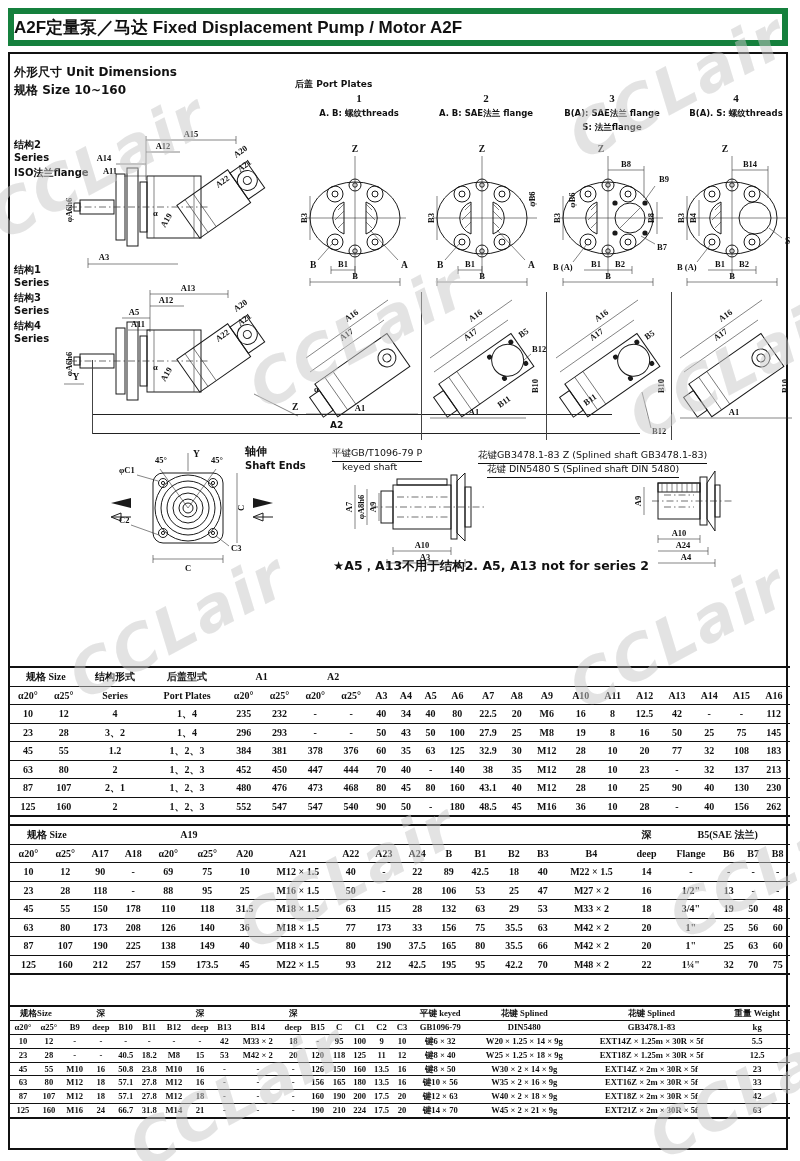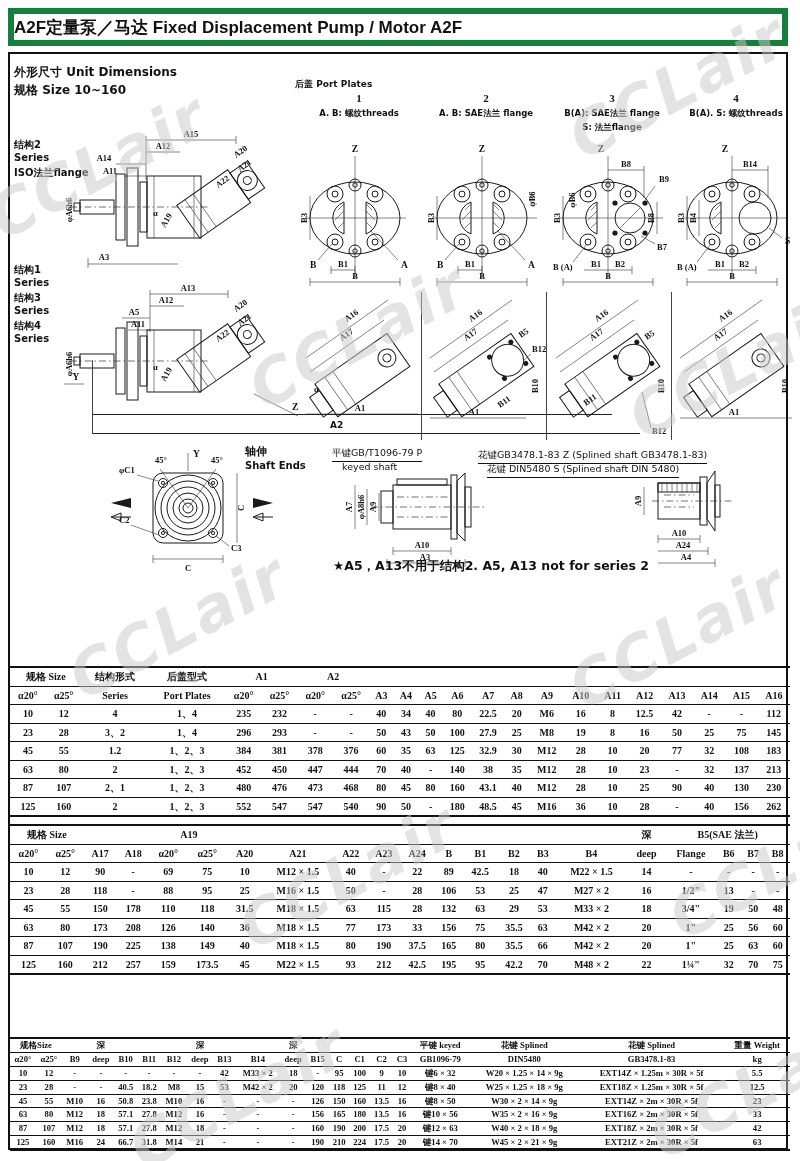--- a/index.html
+++ b/index.html
@@ -892,21 +892,21 @@
           <td>70</td>
           <td>M48 × 2</td>
           <td>22</td>
           <td>1¼"</td>
           <td>32</td>
           <td>70</td>
           <td>75</td>
         </tr>
       </tbody>
     </table>
-  <table class="dims" id="t3" style="left:10px;top:1005px;width:780px;margin-top:32px;">
+  <table class="dims" id="t3" style="left:10px;top:1005px;width:780px;">
       <thead>
         <tr>
           <th colspan="2">规格Size</th>
           <th colspan="1"></th>
           <th colspan="1">深</th>
           <th colspan="3"></th>
           <th colspan="1">深</th>
           <th colspan="2"></th>
           <th colspan="1">深</th>
           <th colspan="5"></th>

